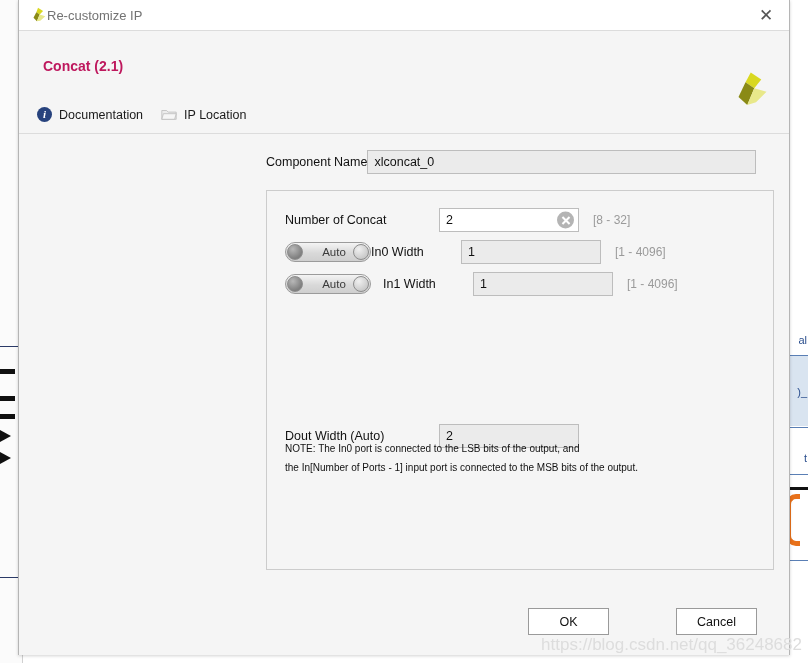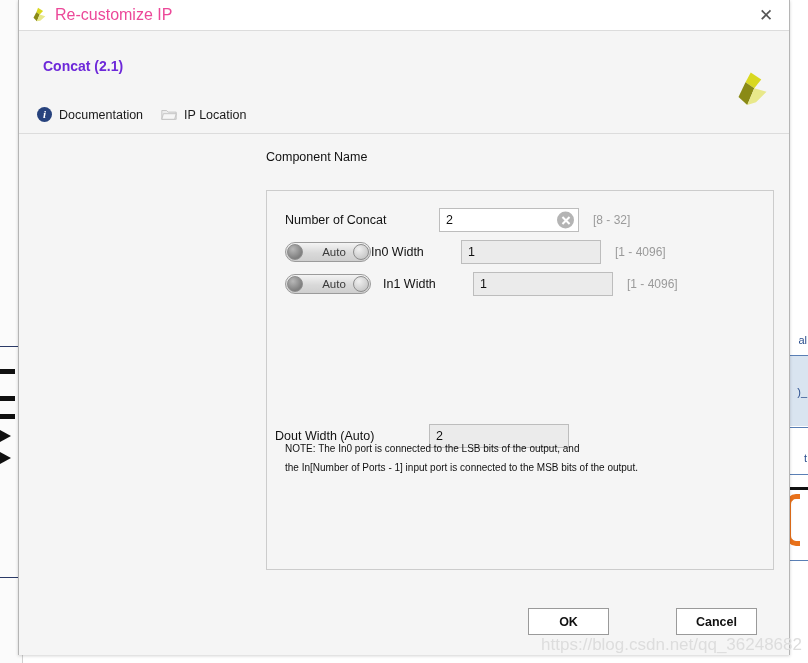--- a/index.html
+++ b/index.html
@@ -117,23 +117,22 @@
     border-bottom: 1px solid #dcdcdc;
     display: flex;
     align-items: center;
   }
   #titlebar .t-icon {
     margin-left: 10px;
     width: 18px; height: 18px;
     display: block;
   }
   #titlebar .t-text {
-    margin-left: 8px;
-    font-size: 16px;
-    color: #ec4899;
+    font-size: 13px;
+    color: #737373;
   }
   #close-btn {
     position: absolute;
     right: 0; top: 0;
     width: 46px; height: 30px;
     display: flex;
     align-items: center;
     justify-content: center;
     color: #555;
     font-size: 17px;
@@ -147,21 +146,21 @@
     position: relative;
     height: 102px;
     background: #f5f5f5;
     border-bottom: 1px solid #dcdcdc;
   }
   #ip-title {
     position: absolute;
     left: 24px; top: 27px;
     font-size: 14px;
     font-weight: bold;
-    color: #6d28d9;
+    color: #be185d;
   }
   #brand-logo {
     position: absolute;
     right: 18px; top: 38px;
     width: 44px; height: 42px;
   }
   #links {
     position: absolute;
     left: 18px; top: 76px;
     display: flex;
@@ -398,21 +397,20 @@
     background: #ffffff;
     border: 1px solid #9a9a9a;
     box-sizing: border-box;
     font-family: "Liberation Sans", sans-serif;
     font-size: 12.5px;
     color: #111;
     display: flex;
     align-items: center;
     justify-content: center;
     cursor: pointer;
-    font-weight: bold;
   }
   #ok-button     { right: 180px; }
   #cancel-button { right: 32px; }
 
   #watermark {
     position: absolute;
     right: 6px;
     bottom: 8px;
     font-size: 17px;
     color: #dddddd;
@@ -484,20 +482,21 @@
     </div>
   </div>
 
   <div id="body-area">
 
 
     <div id="settings-panel">
 
       <div id="component-row">
         <span class="lbl">Component Name</span>
+        <input id="component-name-input" class="txt-input" type="text" value="xlconcat_0" style="">
       </div>
 
       <div id="group-box">
 
         <div class="field-row" style="left:18px; top:16px;">
           <span class="field-label" style="width:154px;">Number of Concat</span>
           <span class="input-with-clear">
             <input class="txt-input editable" style="width: 140px; padding-right: 26px;" type="text" value="2">
             <span class="clear-icon"></span>
           </span>
@@ -519,21 +518,21 @@
           <div class="auto-toggle">
             <span class="knob left"></span>
             <span class="knob right"></span>
             <span class="auto-text">Auto</span>
           </div>
           <span class="field-label" style="width:90px; margin-left:12px;">In1 Width</span>
           <input class="txt-input" style="width: 140px;" type="text" value="1">
           <span class="range-hint" style="margin-left:14px;">[1 - 4096]</span>
         </div>
 
-        <div class="field-row" style="left:8px; top:232px;">
+        <div class="field-row" style="left:18px; top:232px;">
           <span class="field-label" style="width:154px;">Dout Width (Auto)</span>
           <input class="txt-input" style="width: 140px;" type="text" readonly="" value="2">
         </div>
 
         <div id="note-text">
           <div>NOTE: The In0 port is connected to the LSB bits of the output, and</div>
           <div>the In[Number of Ports - 1] input port is connected to the MSB bits of the output.</div>
         </div>
 
       </div>

